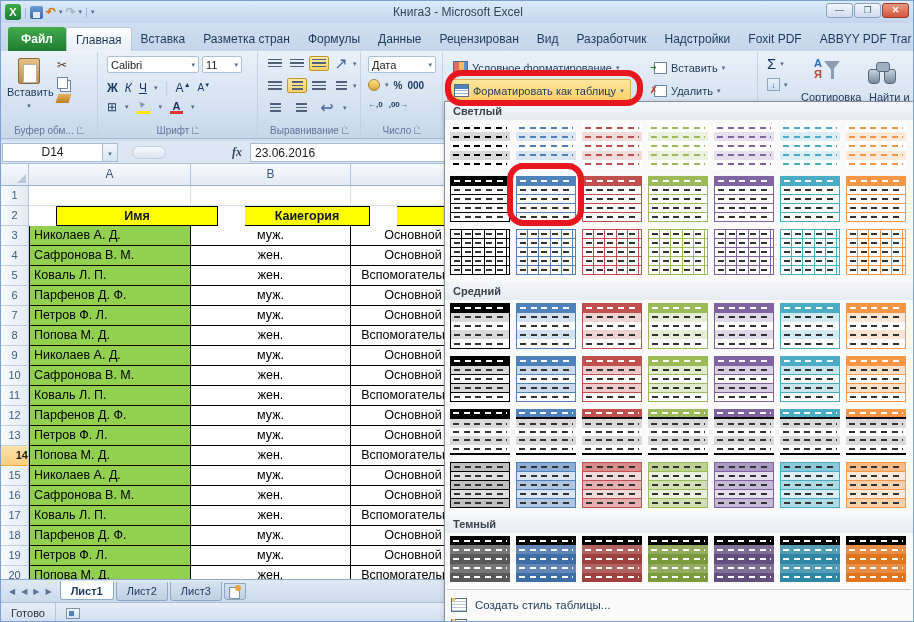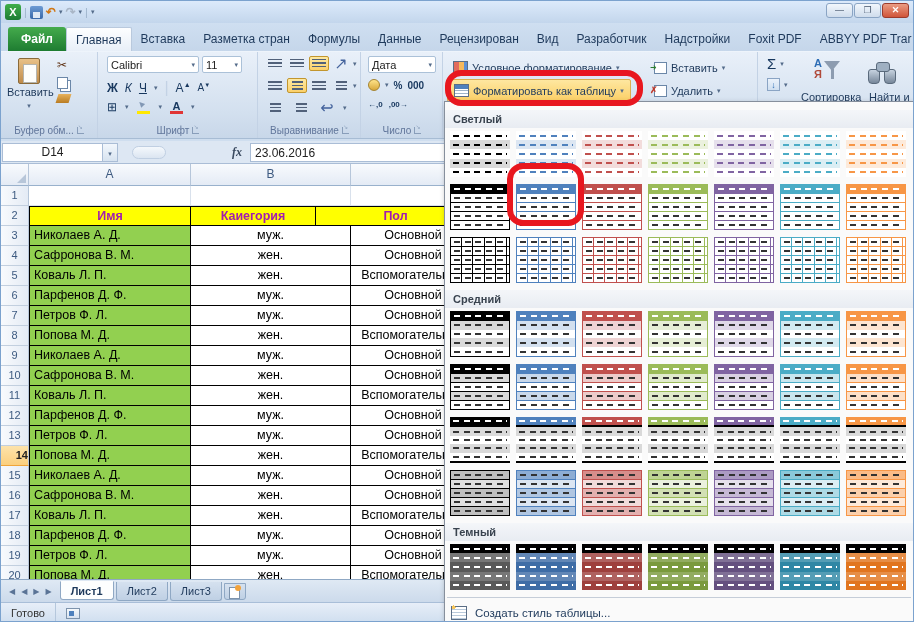--- a/index.html
+++ b/index.html
@@ -114,21 +114,21 @@
   .corner { width:28px; position:relative; }
   .corner:after { content:""; position:absolute; right:2px; bottom:2px; border-left:9px solid transparent; border-bottom:9px solid #b7c6d9; }
   .rows { position:absolute; left:0; top:22px; width:914px; }
   .grow { display:flex; height:20px; }
   .rh { width:28px; background:linear-gradient(90deg,#f8fafd,#e4ebf5); border-right:1px solid #b6c6da; border-bottom:1px solid #c2cfdf;
     font-size:11px; color:#3d5a80; text-align:center; line-height:19px; }
   .rh.active { background:linear-gradient(#fde3ab,#fbcf7e); border-bottom:1px solid #f0a53a; color:#222; font-weight:bold;text-align:right; }
   .cell { font-size:12.5px; color:#000; line-height:19px; overflow:hidden; white-space:nowrap; }
   .cA { width:162px; } .cB { width:160px; } .cC { width:125px; }
   .empty-line { border-right:1px solid #d9e1ec; border-bottom:1px solid #d9e1ec; }
-  .hdr-cell { background:#ffff00; font-weight:bold; text-align:center; color:#a21caf; }
+  .hdr-cell { background:#ffff00; font-weight:bold; text-align:center; color:#0f172a;margin-left:27px; }
   .name-cell { background:#92d050; padding-left:4px; }
   .mid-cell { text-align:center; }
   .bdr { border-right:1px solid #000; border-bottom:1px solid #000; }
   .bdr-l { border-left:1px solid #000; }
   .bdr-t { border-top:1px solid #000; }
 
   
   .sheetbar { position:absolute; left:0; top:578px; width:914px; height:23px; background:linear-gradient(#dfe9f4,#ccdaeb);
     border-top:1px solid #8fa8c4; display:flex; align-items:center; font-size:11px; }
   .navbtns { display:flex; gap:6px; padding:0 8px; color:#5a7396; font-size:8px; }
@@ -141,21 +141,21 @@
 
   
   .statusbar { position:absolute; left:0; top:601px; width:914px; height:21px; background:linear-gradient(#e7eef8,#cfdeef);
     border-top:1px solid #a9bed8; display:flex; align-items:center; font-size:11px; color:#333; }
   .status-cell { padding:0 10px; border-right:1px solid #b5c7dc; height:100%; line-height:20px; }
   .macro-ic { width:14px; height:11px; margin:0 10px; background:linear-gradient(#f6f9fc,#d7e2ef); border:1px solid #7d93ac; position:relative; }
   .macro-ic:after { content:""; position:absolute; left:2px; top:2px; width:5px; height:5px; background:#4f81bd; }
 
   
   .popup { position:absolute; left:443px; top:100px; width:470px; height:522px; background:#fafafa;
-    border:1px solid #868f9c; box-shadow:2px 3px 6px rgba(0,0,0,.35); z-index:10; padding-top:8px; overflow:hidden; }
+    border:1px solid #868f9c; box-shadow:2px 3px 6px rgba(0,0,0,.35); z-index:10; padding-top:0; overflow:hidden; }
   .gsec-label { height:18px; line-height:18px; padding-left:8px; font-size:11px; font-weight:bold; color:#39434f;
     background:linear-gradient(#f4f6f9,#e8ecf2); margin-bottom:3px; }
   .thumbrow { display:flex; gap:6px; padding:0 5px; margin-bottom:7px; }
   .thumb { width:60px; height:46px; background:#fff; display:flex; flex-direction:column; position:relative; cursor:pointer; }
   .trow { flex:1; position:relative; }
   .trow:after { content:""; position:absolute; left:3px; right:3px; top:50%; margin-top:-1px; height:2px;
     background:repeating-linear-gradient(90deg,var(--d) 0 6px,transparent 6px 10.7px); }
   .vl:before { content:""; position:absolute; left:0; right:0; top:var(--vt,0px); bottom:0; z-index:0;
     background:repeating-linear-gradient(90deg,transparent 0 10.2px,var(--c) 10.2px 11.2px); }
   .menu-sep { border-top:1px solid #c5cdd8; margin:4px 2px; }
@@ -178,20 +178,21 @@
       <span class="xl-logo">X</span>
       <span class="qat-sep">|</span>
       <span class="floppy"></span>
       <span class="qat-btn undo">↶</span>
         <span class="small-drop">▾</span>
       <span class="qat-btn redo">↷</span>
         <span class="small-drop">▾</span>
       <span class="qat-sep">|</span>
       <span class="small-drop">▾</span>
     </div>
+    <div class="title-text">Книга3  -  Microsoft Excel</div>
     <div class="winbtns">
       <span class="wbtn">—</span>
       <span class="wbtn">❐</span>
       <span class="wbtn close">✕</span>
     </div>
   </div>
 
   <div class="tabrow">
     <span class="ftab">Файл</span>
     <span id="tab-items" style="display: flex;">

